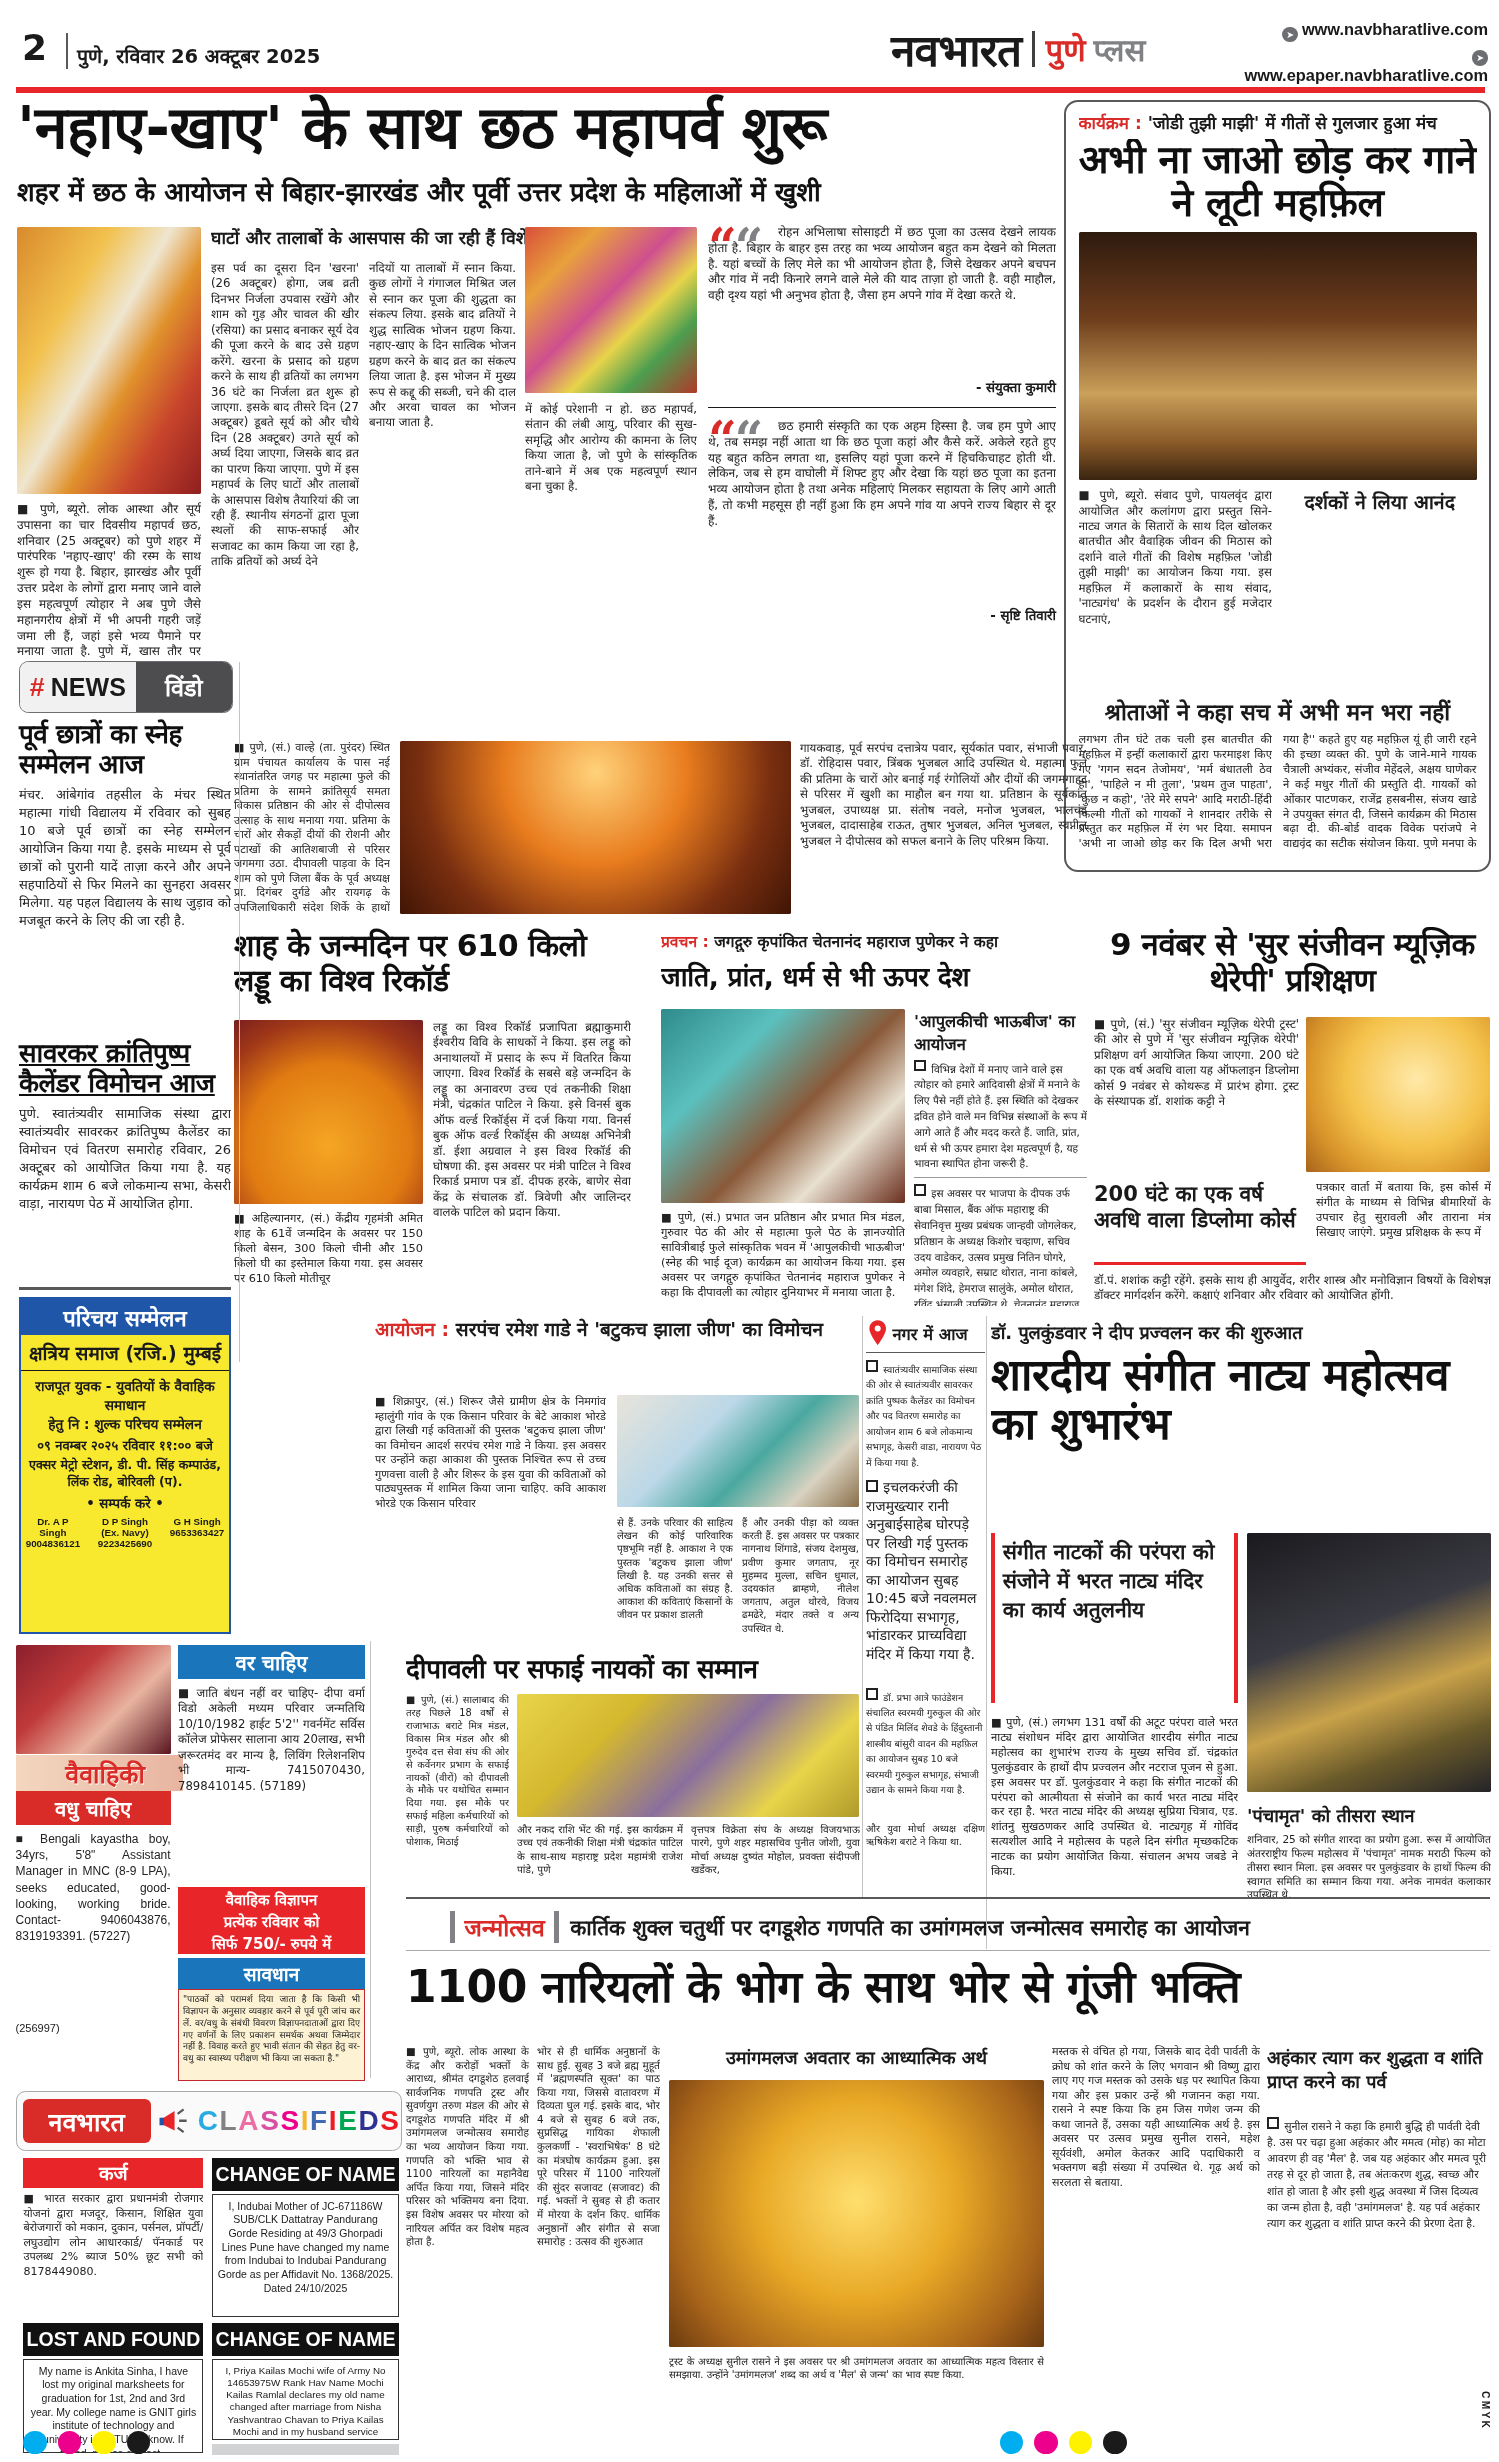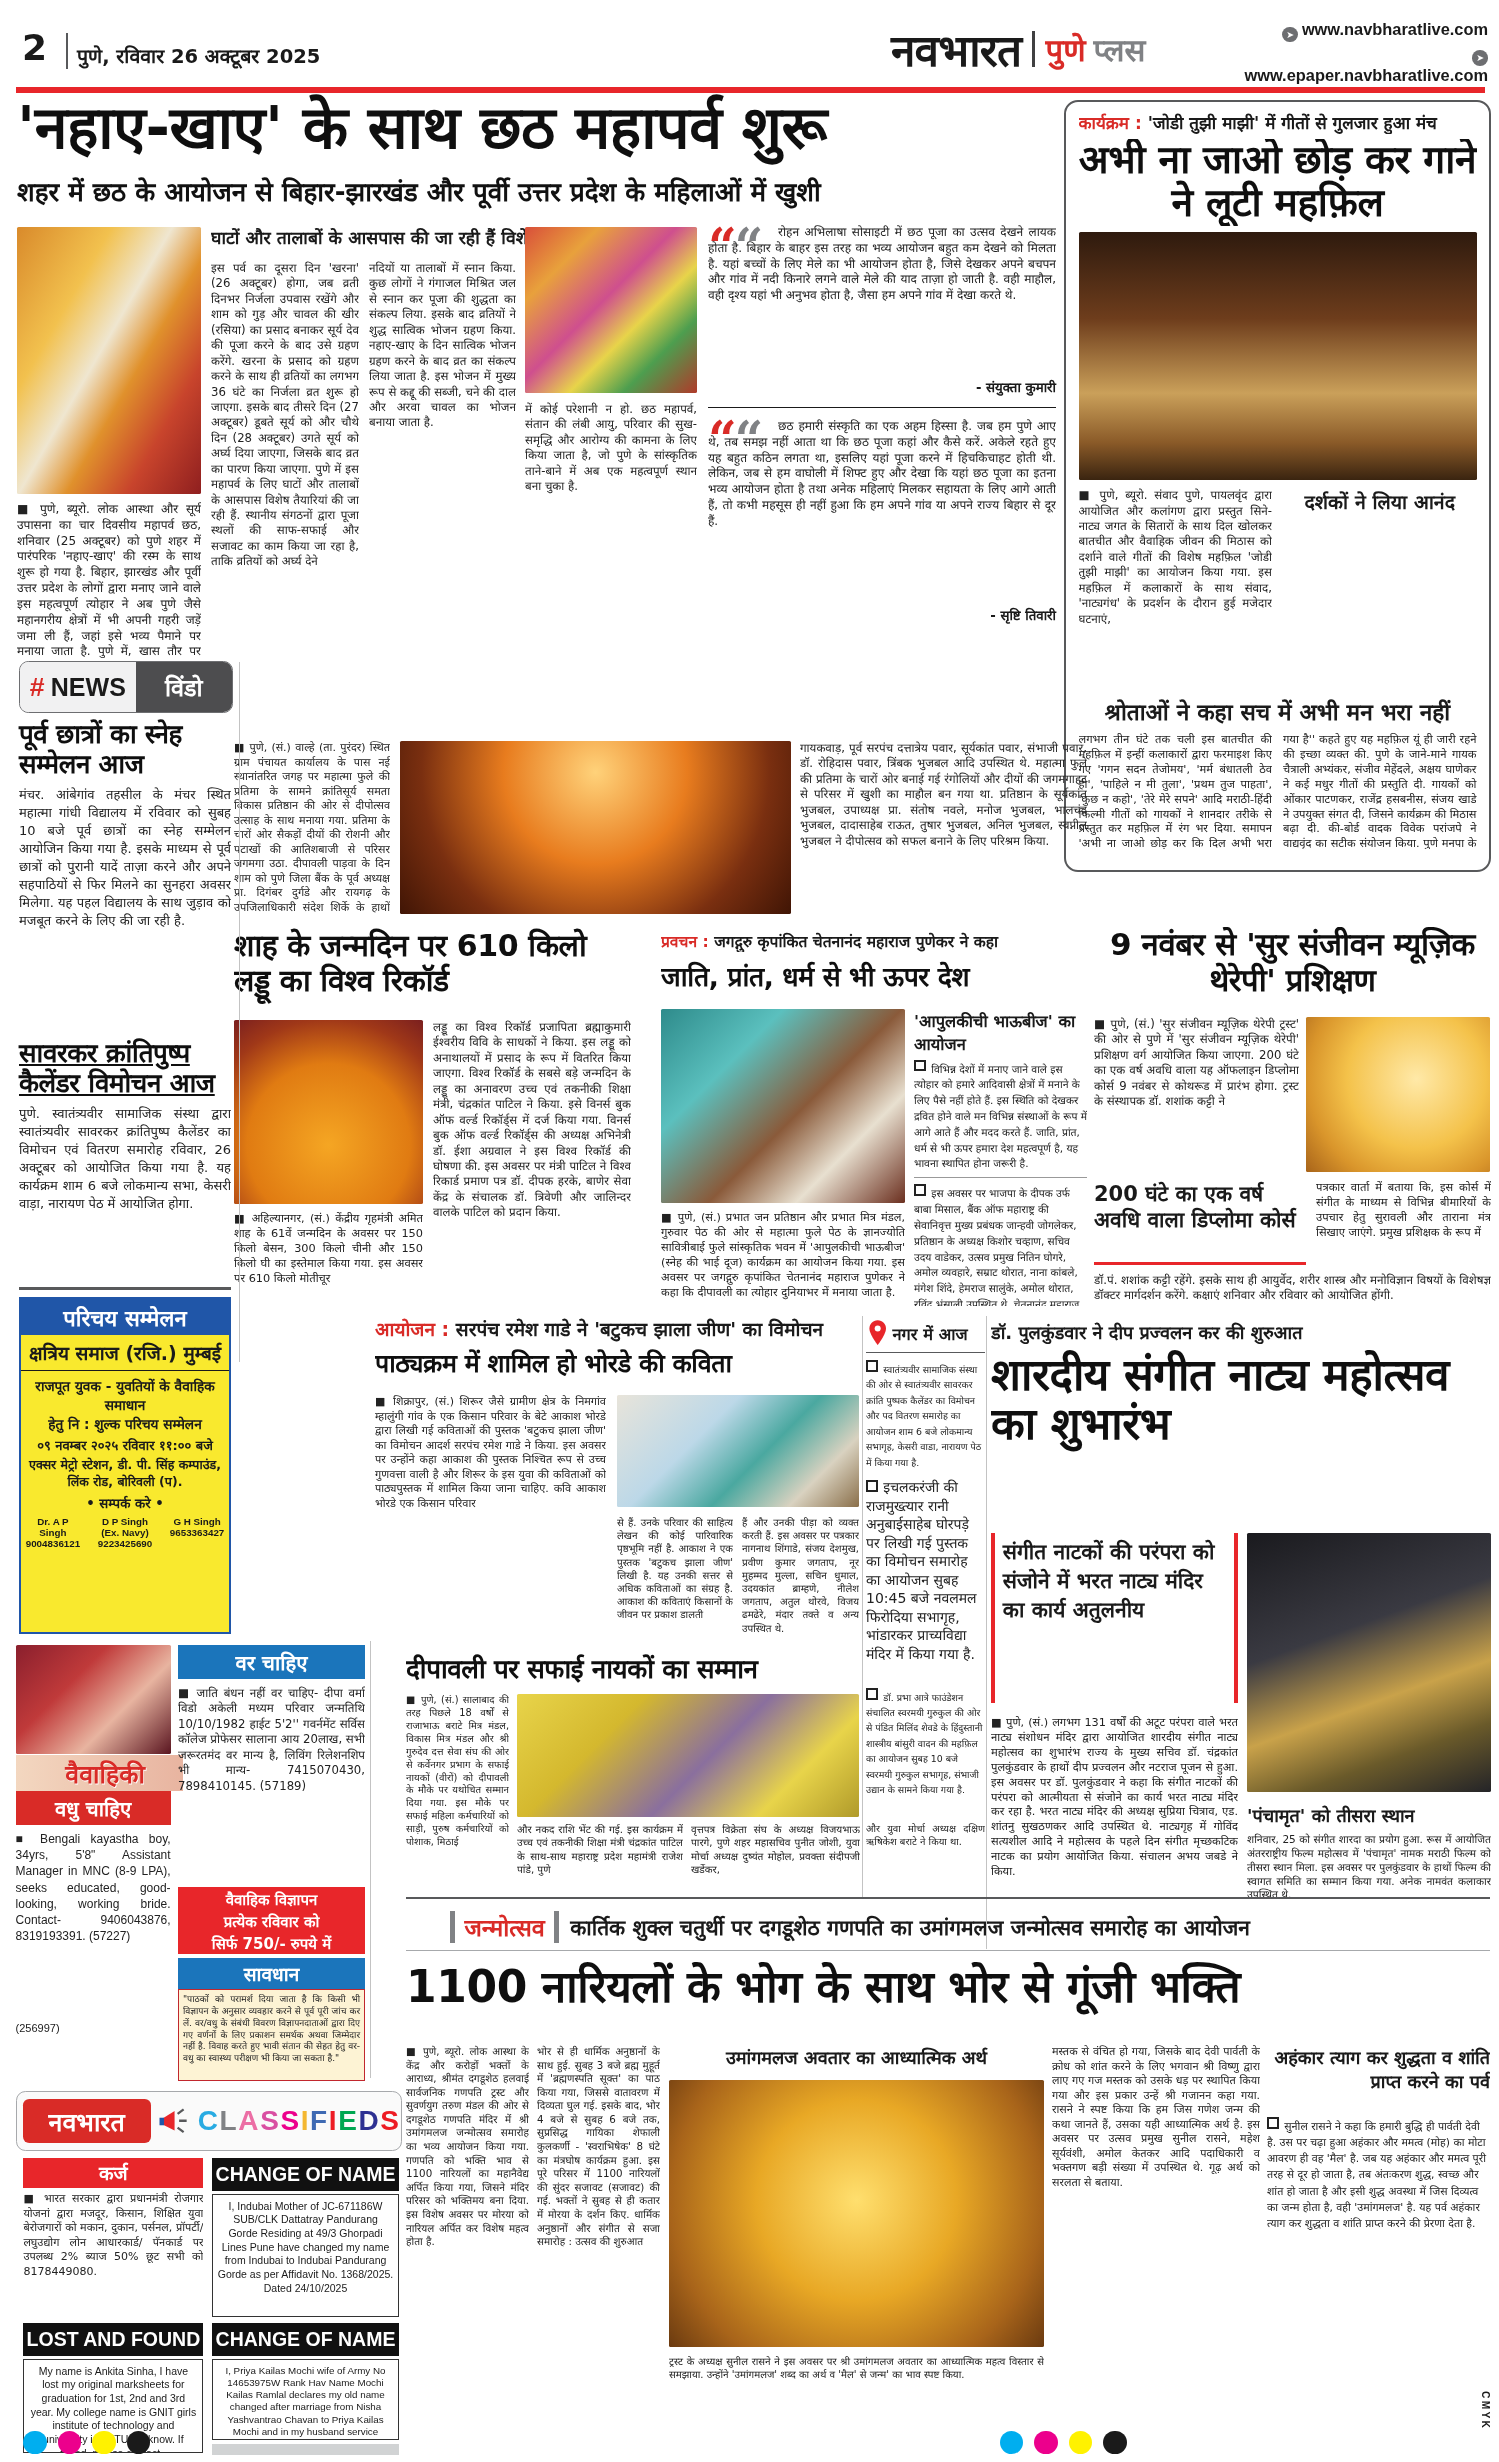--- a/index.html
+++ b/index.html
@@ -175,21 +175,20 @@
   <div class="abs bd" style="left:1094px;top:1017px;width:205px;height:155px;font-size:11.7px;">■ पुणे, (सं.) 'सुर संजीवन म्यूज़िक थेरेपी ट्रस्ट' की ओर से पुणे में 'सुर संजीवन म्यूज़िक थेरेपी' प्रशिक्षण वर्ग आयोजित किया जाएगा. 200 घंटे का एक वर्ष अवधि वाला यह ऑफलाइन डिप्लोमा कोर्स 9 नवंबर से कोथरूड में प्रारंभ होगा. ट्रस्ट के संस्थापक डॉ. शशांक कट्टी ने</div>
   <div class="abs photo" style="left:1306px;top:1017px;width:184px;height:155px;background:radial-gradient(circle at 60% 40%,#ffe9a8,#f4c24a 48%,#d9952b 75%,#a8641a);"></div>
   <div class="abs" style="left:1094px;top:1181px;width:212px;height:81px;border-bottom:3.1px solid #e8262a;font-size:21px;font-weight:900;line-height:1.25;overflow:hidden;">200 घंटे का एक वर्ष अवधि वाला डिप्लोमा कोर्स</div>
   <div class="abs bd" style="left:1316px;top:1181px;width:175px;height:83px;font-size:11.3px;">पत्रकार वार्ता में बताया कि, इस कोर्स में संगीत के माध्यम से विभिन्न बीमारियों के उपचार हेतु सुरावली और ताराना मंत्र सिखाए जाएंगे. प्रमुख प्रशिक्षक के रूप में</div>
   <div class="abs bd" style="left:1094px;top:1273px;width:397px;height:50px;font-size:11.7px;">डॉ.पं. शशांक कट्टी रहेंगे. इसके साथ ही आयुर्वेद, शरीर शास्त्र और मनोविज्ञान विषयों के विशेषज्ञ डॉक्टर मार्गदर्शन करेंगे. कक्षाएं शनिवार और रविवार को आयोजित होंगी.</div>
 
   <div class="abs" style="left:375px;top:1316px;width:484px;font-size:19px;font-weight:800;white-space:nowrap;overflow:hidden;">
     <span class="red">आयोजन :</span>
     <span>सरपंच रमेश गाडे ने 'बटुकच झाला जीण' का विमोचन</span>
   </div>
-  <div class="abs hl" style="left:375px;top:1345px;width:484px;font-size:25px;white-space:nowrap;overflow:hidden;">पाठ्यक्रम में शामिल हो भोरडे की कविता</div>
   <div class="abs bd" style="left:375px;top:1395px;width:231px;height:248px;font-size:11px;">■ शिक्रापुर, (सं.) शिरूर जैसे ग्रामीण क्षेत्र के निमगांव म्हालुंगी गांव के एक किसान परिवार के बेटे आकाश भोरडे द्वारा लिखी गई कविताओं की पुस्तक 'बटुकच झाला जीण' का विमोचन आदर्श सरपंच रमेश गाडे ने किया. इस अवसर पर उन्होंने कहा आकाश की पुस्तक निश्चित रूप से उच्च गुणवत्ता वाली है और शिरूर के इस युवा की कविताओं को पाठ्यपुस्तक में शामिल किया जाना चाहिए. कवि आकाश भोरडे एक किसान परिवार</div>
   <div class="abs photo" style="left:617px;top:1395px;width:242px;height:112px;background:linear-gradient(135deg,#e8e4da,#bcd8e8 35%,#4aa8a0 58%,#d9d2c0 80%,#8a6f4a);"></div>
   <div class="abs bd" style="left:617px;top:1516px;width:116px;height:128px;font-size:10px;">से हैं. उनके परिवार की साहित्य लेखन की कोई पारिवारिक पृष्ठभूमि नहीं है. आकाश ने एक पुस्तक 'बटुकच झाला जीण' लिखी है. यह उनकी सत्तर से अधिक कविताओं का संग्रह है. आकाश की कविताएं किसानों के जीवन पर प्रकाश डालती</div>
   <div class="abs bd" style="left:742px;top:1516px;width:117px;height:128px;font-size:10px;">हैं और उनकी पीड़ा को व्यक्त करती हैं. इस अवसर पर पत्रकार नागनाथ शिंगाडे, संजय देशमुख, प्रवीण कुमार जगताप, नूर मुहम्मद मुल्ला, सचिन धुमाल, उदयकांत ब्राम्हणे, नीलेश जगताप, अतुल थोरवे, विजय ढमढेरे, मंदार तक्ते व अन्य उपस्थित थे.</div>
 
   <div class="abs" style="left:866px;top:1319px;width:119px;">
     <div style="display:flex;align-items:center;border-bottom:1.6px solid #58595b;padding-bottom:4.7px;">
       <svg width="23.4" height="28" viewBox="0 0 24 28">
           <path d="M12 1C7 1 3.5 4.8 3.5 9.4c0 6 8.5 17 8.5 17s8.5-11 8.5-17C20.5 4.8 17 1 12 1z" fill="#e8262a"></path>
           <circle cx="12" cy="9.4" r="3.1" fill="#fff"></circle>
@@ -241,21 +240,21 @@
     <span class="red" style="font-size:23.4px;font-weight:900;border-left:5.5px solid #808285;border-right:5.5px solid #808285;padding:0 9.4px;margin-right:11px;white-space:nowrap;">जन्मोत्सव</span>
     <span style="font-size:21px;font-weight:800;white-space:nowrap;">कार्तिक शुक्ल चतुर्थी पर दगडूशेठ गणपति का उमांगमलज जन्मोत्सव समारोह का आयोजन</span>
   </div>
   <div class="abs hl" style="left:406px;top:1955px;width:1084px;font-size:44px;white-space:nowrap;overflow:hidden;">1100 नारियलों के भोग के साथ भोर से गूंजी भक्ति</div>
   <div class="abs bd" style="left:406px;top:2045px;width:123px;height:373px;font-size:10.3px;">■ पुणे, ब्यूरो. लोक आस्था के केंद्र और करोड़ों भक्तों के आराध्य, श्रीमंत दगडूशेठ हलवाई सार्वजनिक गणपति ट्रस्ट और सुवर्णयुग तरुण मंडल की ओर से दगडूशेठ गणपति मंदिर में श्री उमांगमलज जन्मोत्सव समारोह का भव्य आयोजन किया गया. गणपति को भक्ति भाव से 1100 नारियलों का महानैवेद्य अर्पित किया गया, जिसने मंदिर परिसर को भक्तिमय बना दिया. इस विशेष अवसर पर मोरया को नारियल अर्पित कर विशेष महत्व होता है.</div>
   <div class="abs bd" style="left:537px;top:2045px;width:123px;height:373px;font-size:10.3px;">भोर से ही धार्मिक अनुष्ठानों के साथ हुई. सुबह 3 बजे ब्रह्म मुहूर्त में 'ब्रह्मणस्पति सूक्त' का पाठ किया गया, जिससे वातावरण में दिव्यता घुल गई. इसके बाद, भोर 4 बजे से सुबह 6 बजे तक, सुप्रसिद्ध गायिका शेफाली कुलकर्णी - 'स्वराभिषेक' 8 घंटे का मंत्रघोष कार्यक्रम हुआ. इस पूरे परिसर में 1100 नारियलों की सुंदर सजावट (सजावट) की गई. भक्तों ने सुबह से ही कतार में मोरया के दर्शन किए. धार्मिक अनुष्ठानों और संगीत से सजा समारोह : उत्सव की शुरुआत</div>
   <div class="abs" style="left:669px;top:2045px;width:375px;font-size:18px;font-weight:900;text-align:center;">उमांगमलज अवतार का आध्यात्मिक अर्थ</div>
   <div class="abs photo" style="left:669px;top:2080px;width:375px;height:267px;background:radial-gradient(circle at 50% 45%,#ffdf6e,#e8a825 42%,#a8641a 78%,#6a3a10);"></div>
   <div class="abs bd" style="left:669px;top:2355px;width:375px;height:64px;font-size:10px;">ट्रस्ट के अध्यक्ष सुनील रासने ने इस अवसर पर श्री उमांगमलज अवतार का आध्यात्मिक महत्व विस्तार से समझाया. उन्होंने 'उमांगमलज' शब्द का अर्थ व 'मैल' से जन्म' का भाव स्पष्ट किया.</div>
   <div class="abs bd" style="left:1052px;top:2045px;width:208px;height:373px;font-size:11px;">मस्तक से वंचित हो गया, जिसके बाद देवी पार्वती के क्रोध को शांत करने के लिए भगवान श्री विष्णु द्वारा लाए गए गज मस्तक को उसके धड़ पर स्थापित किया गया और इस प्रकार उन्हें श्री गजानन कहा गया. रासने ने स्पष्ट किया कि हम जिस गणेश जन्म की कथा जानते हैं, उसका यही आध्यात्मिक अर्थ है. इस अवसर पर उत्सव प्रमुख सुनील रासने, महेश सूर्यवंशी, अमोल केतकर आदि पदाधिकारी व भक्तगण बड़ी संख्या में उपस्थित थे. गूढ़ अर्थ को सरलता से बताया.</div>
-  <div class="abs" style="left:1267px;top:2045px;width:223px;height:66px;font-size:18px;font-weight:900;overflow:hidden;text-align:right;">अहंकार त्याग कर शुद्धता व शांति प्राप्त करने का पर्व</div>
+  <div class="abs" style="left:1267px;top:2045px;width:223px;height:66px;font-size:18px;font-weight:900;overflow:hidden;">अहंकार त्याग कर शुद्धता व शांति प्राप्त करने का पर्व</div>
   <div class="abs" style="left:1267px;top:2117px;width:223px;height:302px;overflow:hidden;">
     <span class="sq"></span><span class="bd" style="font-size:10.8px;">सुनील रासने ने कहा कि हमारी बुद्धि ही पार्वती देवी है. उस पर चढ़ा हुआ अहंकार और ममत्व (मोह) का मोटा आवरण ही वह 'मैल' है. जब यह अहंकार और ममत्व पूरी तरह से दूर हो जाता है, तब अंतःकरण शुद्ध, स्वच्छ और शांत हो जाता है और इसी शुद्ध अवस्था में जिस दिव्यत्व का जन्म होता है, वही 'उमांगमलज' है. यह पर्व अहंकार त्याग कर शुद्धता व शांति प्राप्त करने की प्रेरणा देता है.</span>
   </div>
 
   <div class="abs bar" style="left:23.4px;top:2456px;width:0;height:0;"></div>
 
   <div class="abs vrule" style="left:239px;top:662px;height:700px;"></div>
   <div class="abs vrule" style="left:370px;top:1641px;height:437px;"></div>
   <div class="abs vrule" style="left:862px;top:1316px;height:583px;"></div>
   <div class="abs vrule" style="left:986px;top:1316px;height:633px;"></div>

